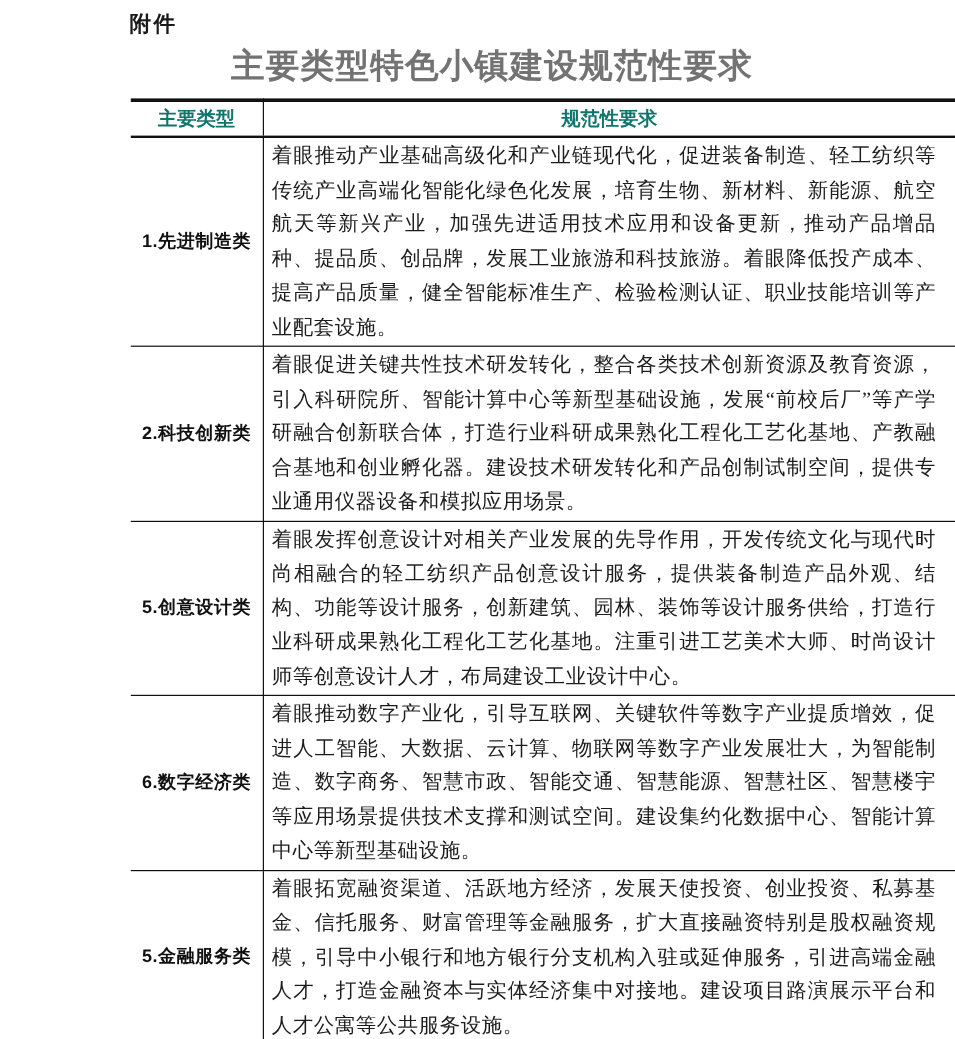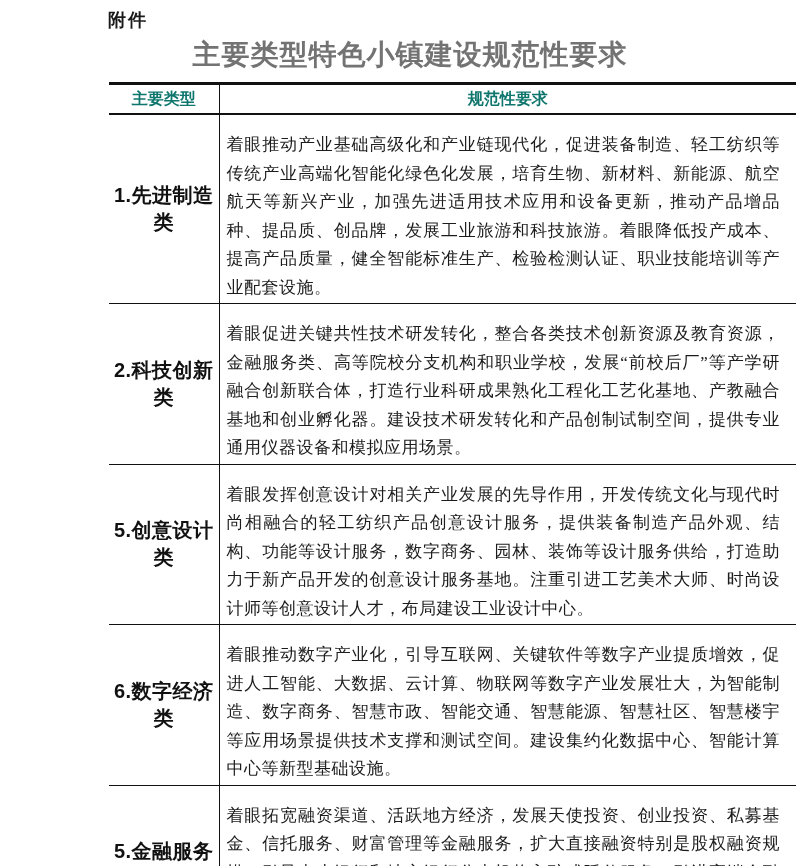--- a/index.html
+++ b/index.html
@@ -56,28 +56,28 @@
     border-bottom: 2px solid #111111;
     color: #0f766e;
   }
   .divider-right { border-right: 1px solid #111111; }
   .req-table tbody tr:not(:last-child) td { border-bottom: 1.5px solid #111111; }
   td.type-cell {
     text-align: center;
     vertical-align: middle;
     font-family: "Liberation Sans", "DejaVu Sans", sans-serif;
     font-weight: bold;
-    font-size: 20px;
+    font-size: 15px;
     padding: 0 2px;
     color: #111111;
     letter-spacing: 0.5px;
   }
   td.req-cell {
     vertical-align: top;
-    padding: 16px 16px 1px 7px;
+    padding: 1px 16px 1px 7px;
   }
   .req-text {
     font-size: 17px;
     line-height: 28.5px;
     letter-spacing: 0.5px;
     text-align: justify;
     color: #1c1c1c;
   }
   tr.row-1 { height: 170px; }
   tr.row-2 { height: 143px; }
@@ -108,27 +108,27 @@
     <tbody>
       <tr class="row-1">
         <td class="type-cell divider-right">1.先进制造类</td>
         <td class="req-cell">
           <div class="req-text">着眼推动产业基础高级化和产业链现代化，促进装备制造、轻工纺织等传统产业高端化智能化绿色化发展，培育生物、新材料、新能源、航空航天等新兴产业，加强先进适用技术应用和设备更新，推动产品增品种、提品质、创品牌，发展工业旅游和科技旅游。着眼降低投产成本、提高产品质量，健全智能标准生产、检验检测认证、职业技能培训等产业配套设施。</div>
         </td>
       </tr>
       <tr class="row-2">
         <td class="type-cell divider-right">2.科技创新类</td>
         <td class="req-cell">
-          <div class="req-text">着眼促进关键共性技术研发转化，整合各类技术创新资源及教育资源，金融服务类、高等院校分支机构和职业学校，发展“前校后厂”等产学研融合创新联合体，打造行业科研成果熟化工程化工艺化基地、产教融合基地和创业孵化器。建设技术研发转化和产品创制试制空间，提供专业通用仪器设备和模拟应用场景。</div>
+          <div class="req-text">着眼促进关键共性技术研发转化，整合各类技术创新资源及教育资源，引入科研院所、智能计算中心等新型基础设施，发展“前校后厂”等产学研融合创新联合体，打造行业科研成果熟化工程化工艺化基地、产教融合基地和创业孵化器。建设技术研发转化和产品创制试制空间，提供专业通用仪器设备和模拟应用场景。</div>
         </td>
       </tr>
       <tr class="row-3">
         <td class="type-cell divider-right">5.创意设计类</td>
         <td class="req-cell">
-          <div class="req-text">着眼发挥创意设计对相关产业发展的先导作用，开发传统文化与现代时尚相融合的轻工纺织产品创意设计服务，提供装备制造产品外观、结构、功能等设计服务，数字商务、园林、装饰等设计服务供给，打造助力于新产品开发的创意设计服务基地。注重引进工艺美术大师、时尚设计师等创意设计人才，布局建设工业设计中心。</div>
+          <div class="req-text">着眼发挥创意设计对相关产业发展的先导作用，开发传统文化与现代时尚相融合的轻工纺织产品创意设计服务，提供装备制造产品外观、结构、功能等设计服务，创新建筑、园林、装饰等设计服务供给，打造行业科研成果熟化工程化工艺化基地。注重引进工艺美术大师、时尚设计师等创意设计人才，布局建设工业设计中心。</div>
         </td>
       </tr>
       <tr class="row-4">
         <td class="type-cell divider-right">6.数字经济类</td>
         <td class="req-cell">
           <div class="req-text">着眼推动数字产业化，引导互联网、关键软件等数字产业提质增效，促进人工智能、大数据、云计算、物联网等数字产业发展壮大，为智能制造、数字商务、智慧市政、智能交通、智慧能源、智慧社区、智慧楼宇等应用场景提供技术支撑和测试空间。建设集约化数据中心、智能计算中心等新型基础设施。</div>
         </td>
       </tr>
       <tr class="row-5">
         <td class="type-cell divider-right">5.金融服务类</td>

